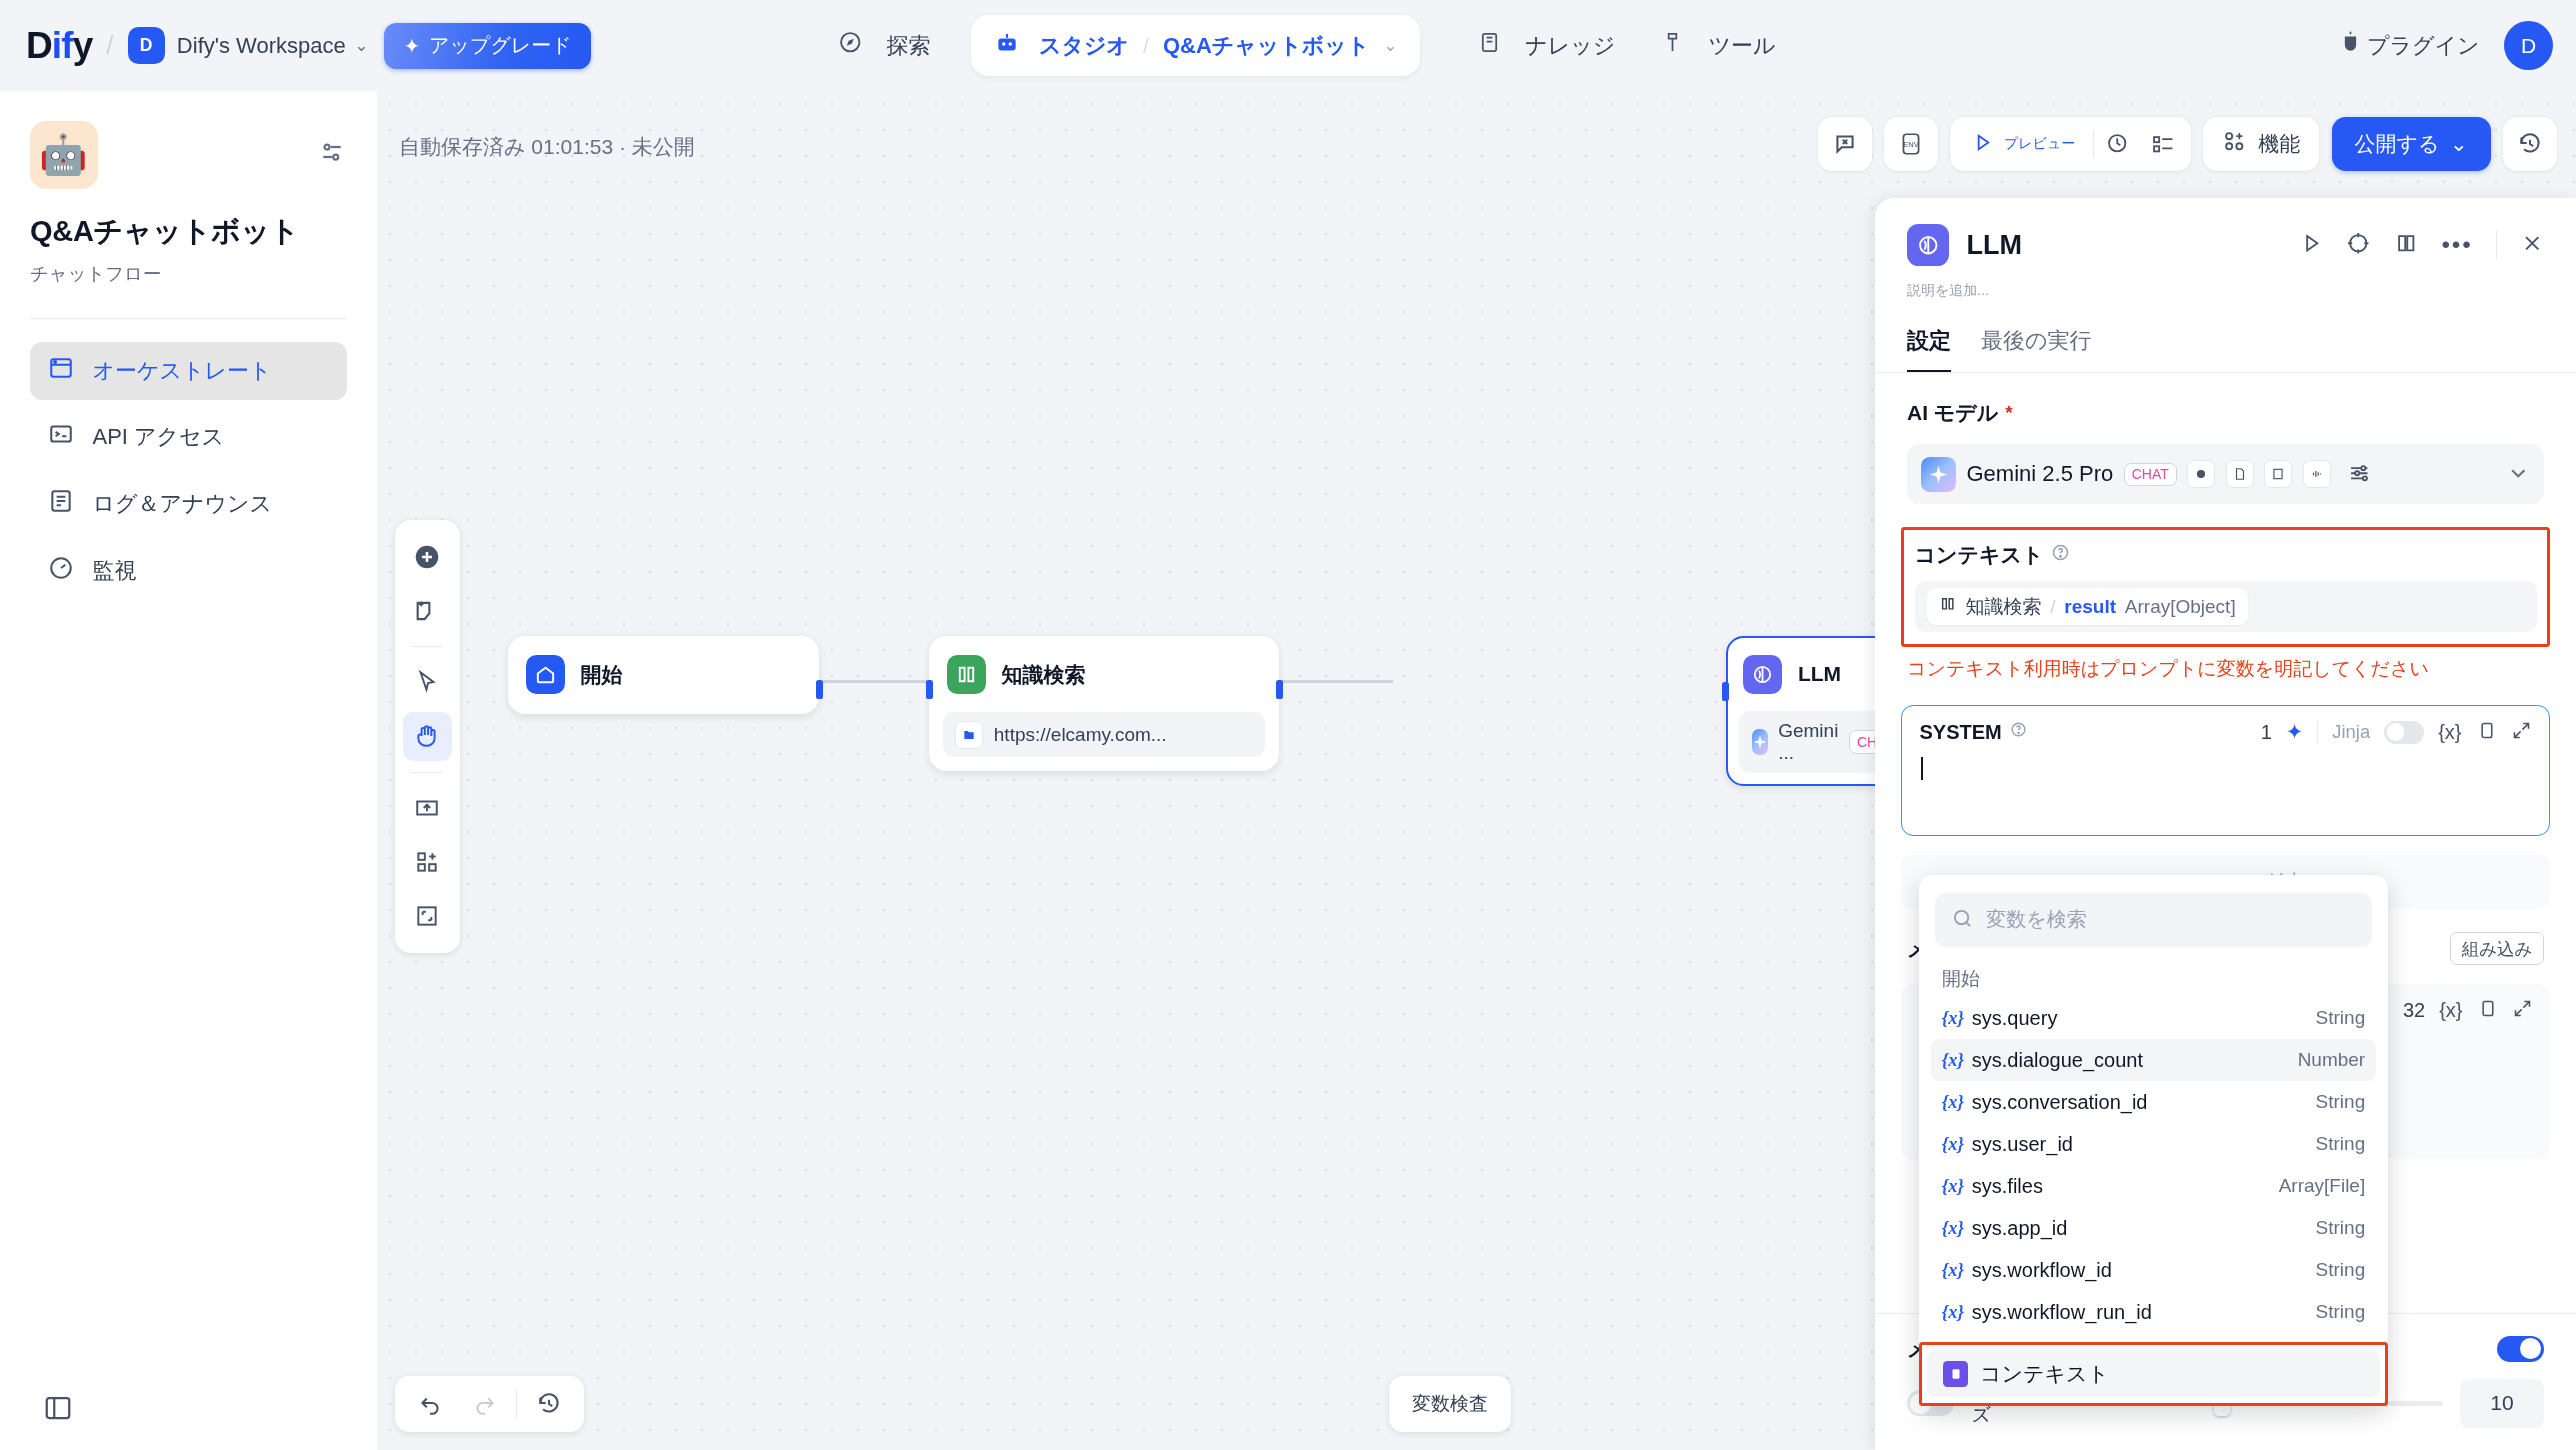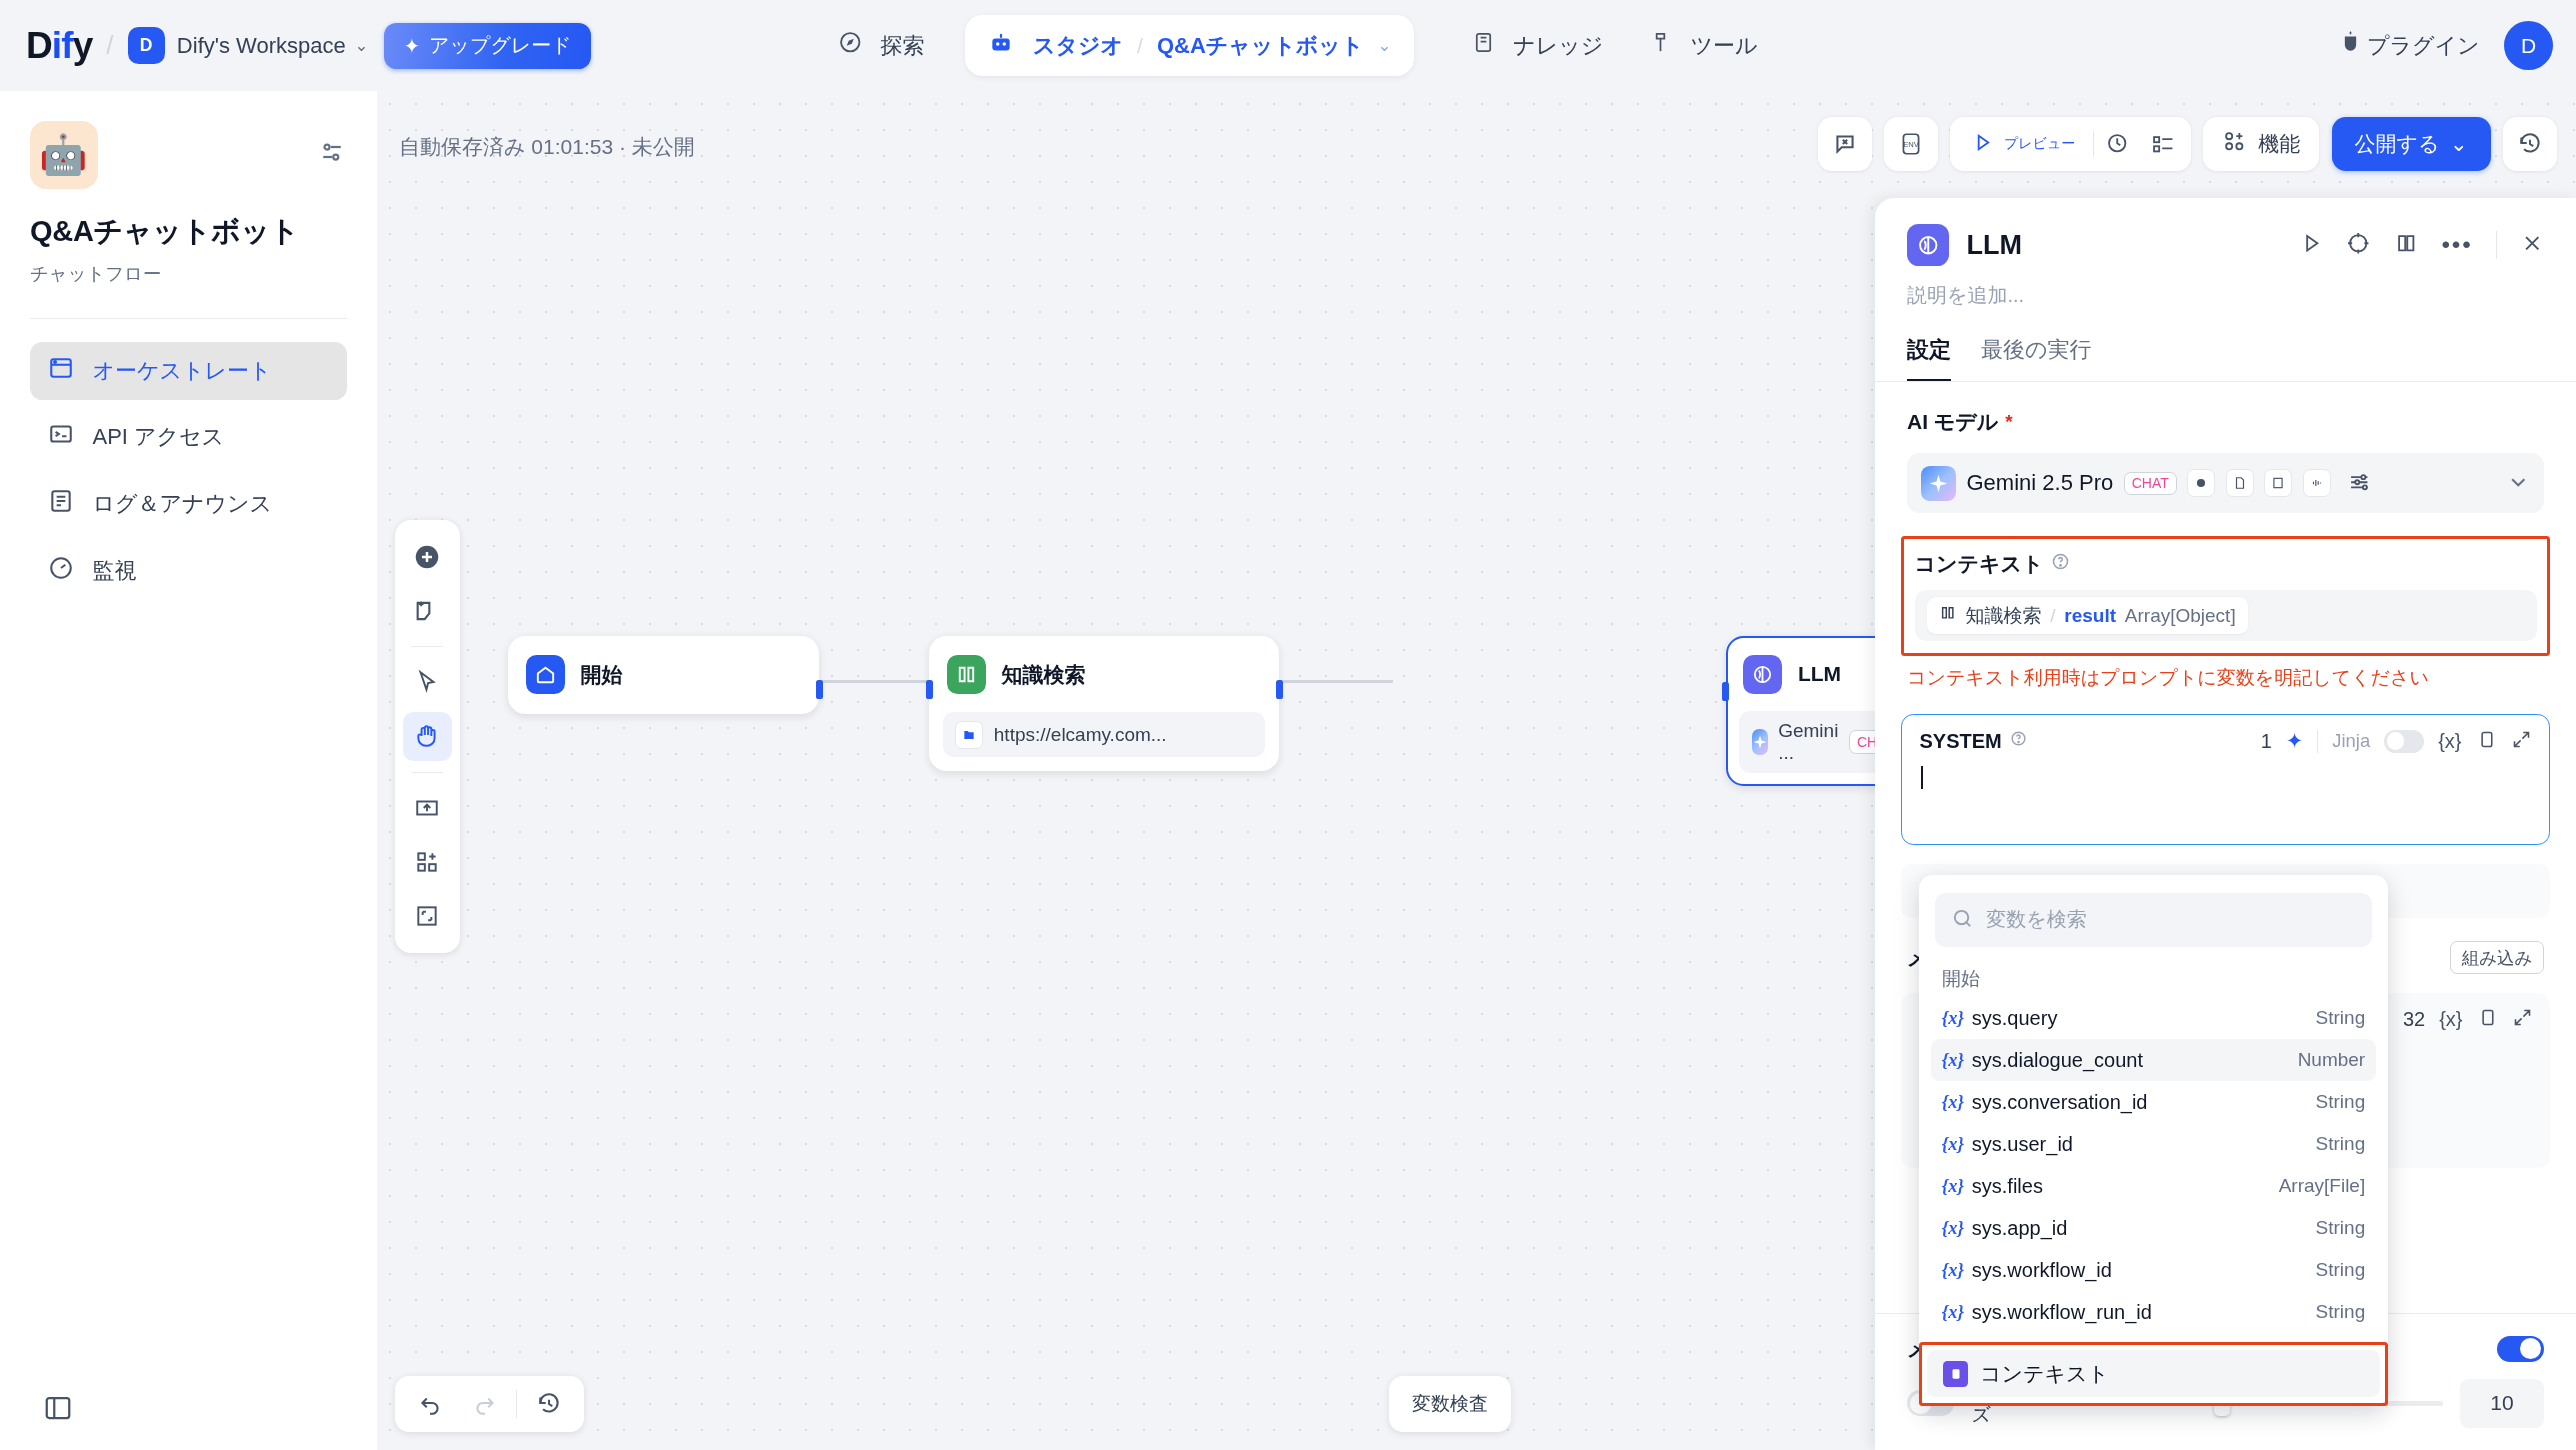--- a/index.html
+++ b/index.html
@@ -33,21 +33,21 @@
     background: linear-gradient(100deg,#6A8BF8 0%,#2F63F2 60%,#2658F4 100%);
     color:#fff; font-size: 20px; display:flex; align-items:center; gap:8.8px;
     box-shadow: 0 1.8px 4.4px rgba(38,88,244,.35); cursor:pointer;
   }
 
   .nav-center {
     position: absolute; left: 815px; top: 0; height: 91px;
     display: flex; align-items: center; gap: 0;
   }
   .nav-item {
-    display: flex; align-items: center; gap: 18px;
+    display: flex; align-items: center; gap: 24px;
     font-size: 22px; color: #344054; padding: 0 23px; height: 91px;
   }
   .nav-item.plain { color: #344054; }
   .studio-pill {
     display: flex; align-items: center; height: 61px;
     background: #fff; border-radius: 17.5px; padding: 0 23px;
     box-shadow: 0 1.8px 5.3px rgba(16,24,40,.06);
     margin-left: 17.5px;
   }
   .studio-pill .label { font-size: 22px; font-weight: 700; color: #2658F4; margin-left: 19px; }
@@ -201,21 +201,21 @@
     background:#fff; border-top-left-radius: 19px;
     box-shadow: -3.5px 0 16px rgba(16,24,40,.08);
     overflow: hidden;
   }
   .panel-head { padding: 26px 32px 0 32px; display:flex; align-items:center; justify-content:space-between; }
   .ph-left { display:flex; align-items:center; gap: 17.5px; }
   .ph-ic { width:42px;height:42px;border-radius:11.4px;background:#6366F1;display:flex;align-items:center;justify-content:center; }
   .ph-title { font-size: 27px; font-weight: 700; color:#101828; }
   .ph-right { display:flex; align-items:center; gap: 23px; }
   .ph-sep { width:0.9px; height:28px; background:#E4E7EC; }
-  .panel-desc { padding: 16px 32px 0 32px; font-size: 20px; color:#98A2B3; }
+  .panel-desc { padding: 16px 32px 0 32px; font-size: 14px; color:#98A2B3; }
   .tabs { display:flex; gap: 30px; padding: 26px 32px 0 32px; }
   .tab { font-size: 22px; color:#667085; padding-bottom: 14px; }
   .tab.active { color:#101828; font-weight:700; border-bottom: 2.6px solid #101828; }
   .panel-divider { height:0.9px; background:#EAECF0; }
 
   .sec-label { font-size: 21px; font-weight:700; color:#101828; display:flex; align-items:center; gap:7px; }
   .req { color:#D92D20; font-size: 19px; }
   .model-row {
     margin: 17.5px 32px 0 32px; background:#F4F5F7; border-radius: 12.3px; height: 60px;
     display:flex; align-items:center; padding: 0 14px; gap: 10.5px;

